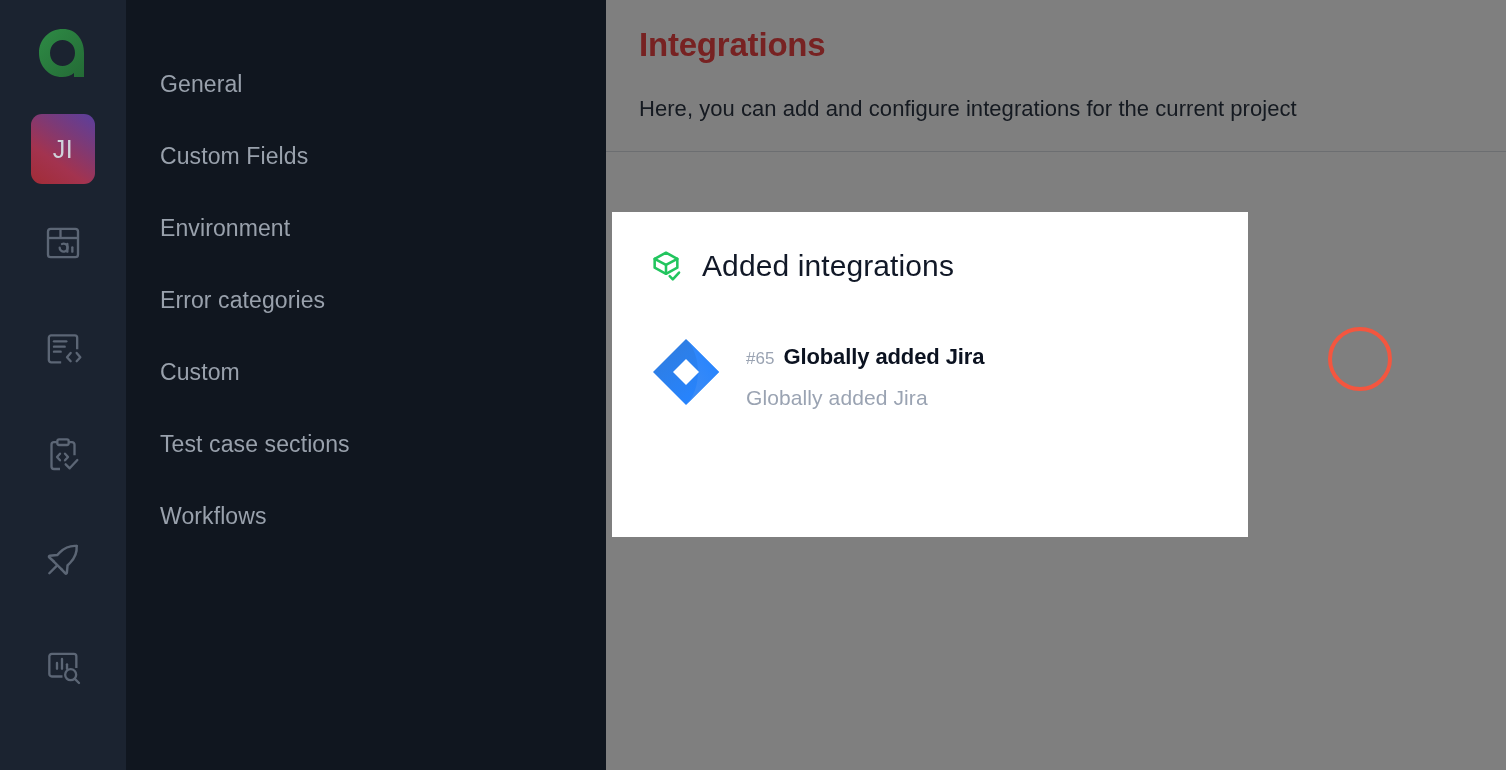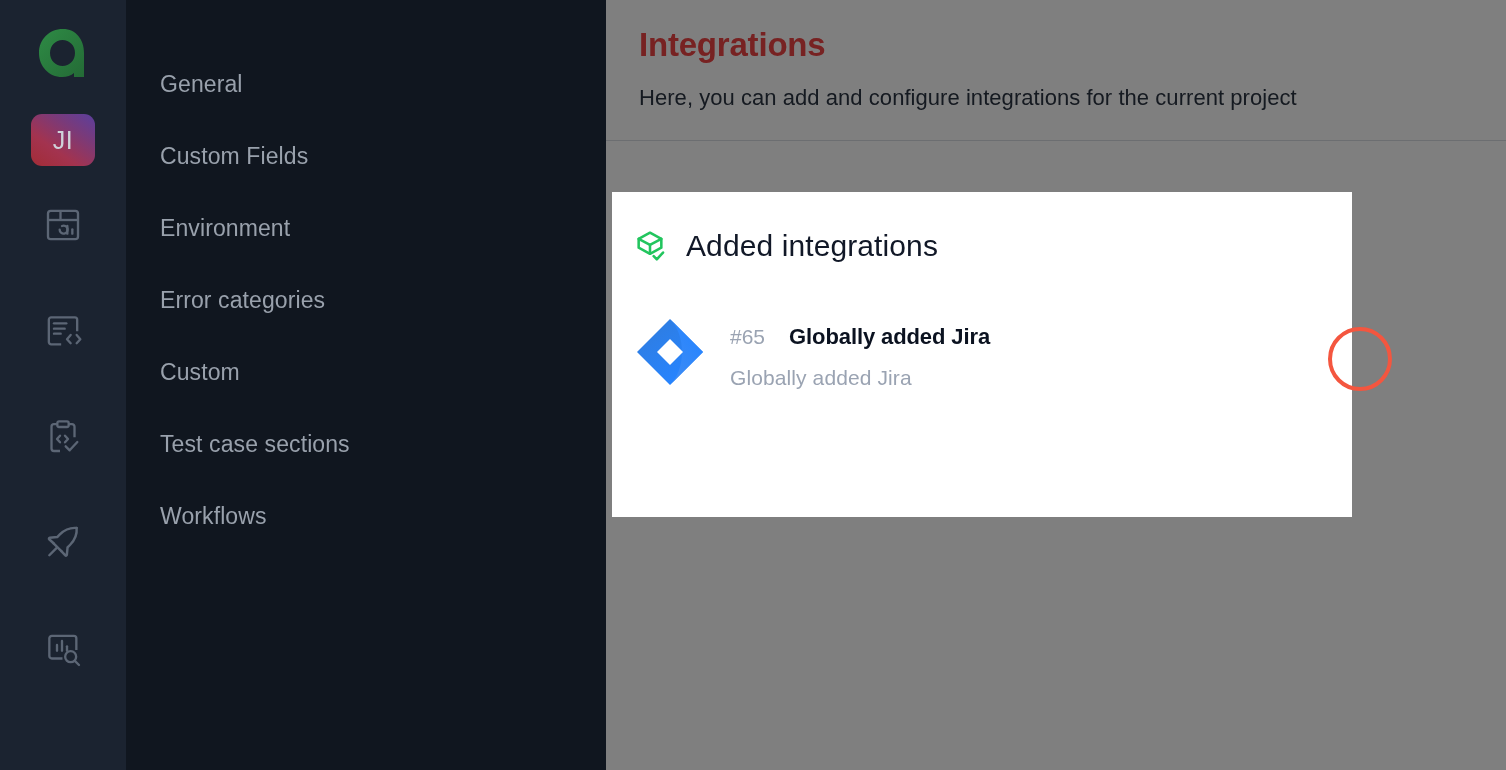--- a/index.html
+++ b/index.html
@@ -35,21 +35,21 @@
     width: 66px;
     height: 66px;
     display: flex;
     align-items: center;
     justify-content: center;
     margin-bottom: 28px;
   }
 
   .project-avatar {
     width: 64px;
-    height: 52px;
+    height: 70px;
     border-radius: 11px;
     background: linear-gradient(215deg, #5a3f9e 0%, #7b3a78 32%, #a3334f 66%, #a22c36 100%);
     display: flex;
     align-items: center;
     justify-content: center;
     color: #cfd3da;
     font-size: 25px;
     letter-spacing: 0.5px;
     font-weight: 400;
     margin-bottom: 28px;
@@ -99,21 +99,21 @@
   .page-header {
     padding: 26px 0 0 33px;
   }
   .page-title {
     font-size: 33px;
     font-weight: 700;
     color: #ef4444;
     letter-spacing: -0.2px;
   }
   .page-subtitle {
-    margin-top: 21px;
+    margin-top: 32px;
     font-size: 22px;
     color: #2b3442;
     letter-spacing: 0.05px;
   }
   .header-divider {
     margin-top: 29px;
     height: 1px;
     background: #d9dde3;
     width: 100%;
   }
@@ -123,25 +123,25 @@
     position: absolute;
     inset: 0;
     background: rgba(0, 0, 0, 0.5);
     pointer-events: none;
   }
 
   
   .modal-card {
     position: absolute;
     left: 6px;
-    top: 192px;
-    width: 740px;
+    top: 212px;
+    width: 636px;
     height: 325px;
     background: #ffffff;
-    padding: 36px 0 0 20px;
+    padding: 36px 0 0 36px;
   }
 
   .card-head {
     display: flex;
     align-items: center;
     gap: 18px;
   }
   .card-head-icon {
     width: 36px;
     height: 36px;
@@ -175,24 +175,24 @@
   .integration-body {
     margin-left: 24px;
     padding-top: 8px;
   }
   .integration-title-line {
     display: flex;
     align-items: baseline;
     position: relative;
   }
   .integration-id {
-    font-size: 21px;
+    font-size: 17px;
     color: #9aa3b2;
     font-weight: 400;
-    margin-right: 24px;
+    margin-right: 9px;
     position: relative;
     z-index: 2;
   }
   .integration-name {
     font-size: 22px;
     font-weight: 700;
     color: #0b1220;
     letter-spacing: -0.1px;
     position: relative;
     z-index: 2;

